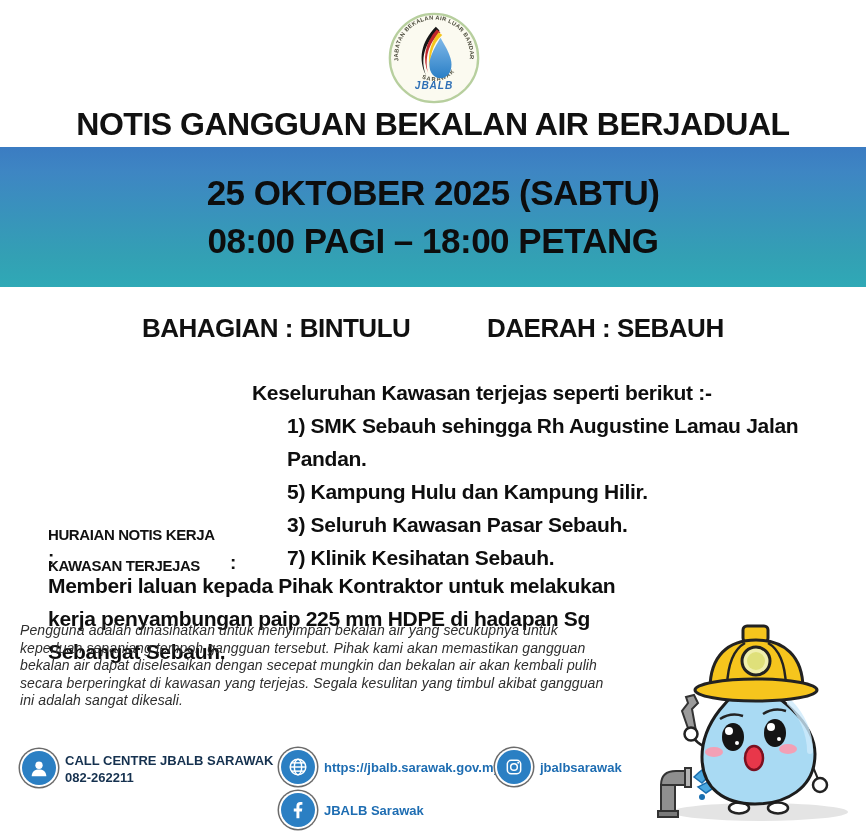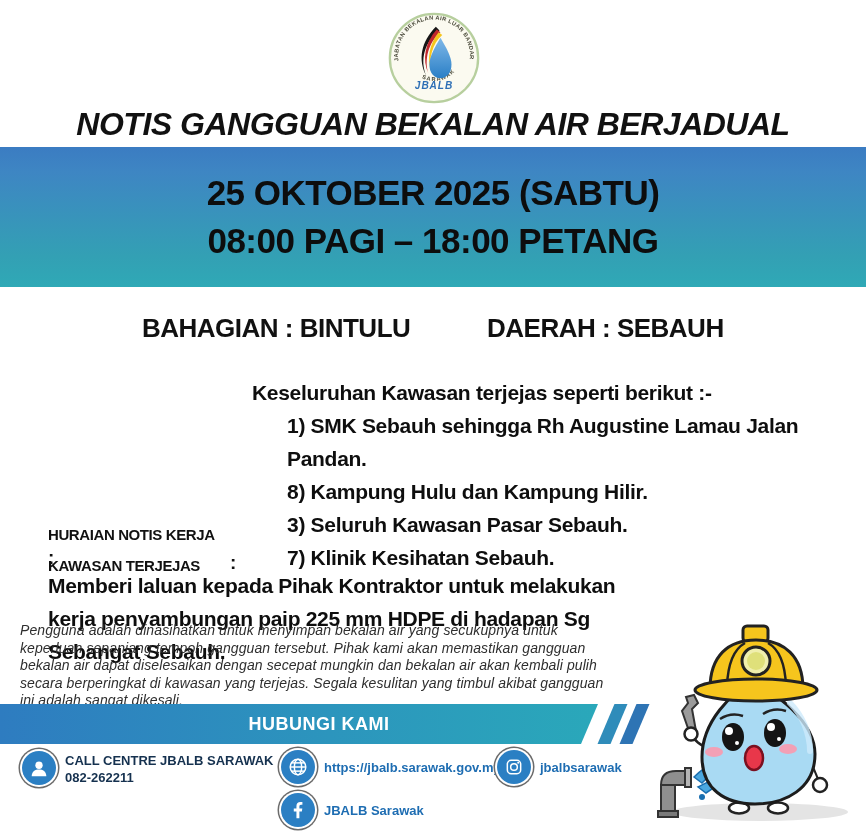--- a/index.html
+++ b/index.html
@@ -5,21 +5,21 @@
   * { margin:0; padding:0; box-sizing:border-box; }
   html,body { background:#ffffff; }
   body { font-family:"Liberation Sans", sans-serif; }
   .page { position:relative; width:866px; height:839px; background:#ffffff; overflow:hidden; }
 
   
   .logo { position:absolute; left:388px; top:10px; width:92px; height:96px; }
 
   
   .title { position:absolute; top:106px; left:0; width:866px; text-align:center;
-           font-size:32px; font-weight:bold; letter-spacing:-0.5px; color:#111;font-style:italic; }
+           font-size:32px; font-weight:bold; letter-spacing:-0.5px; color:#111; }
 
   
   .date-band { position:absolute; top:147px; left:0; width:866px; height:140px;
                background:linear-gradient(180deg,#3b7cc2 0%, #3e86c3 18%, #33a0b4 78%, #2fa9b6 100%);
                display:flex; flex-direction:column; align-items:center; justify-content:center; gap:8px; }
   .date-band .line { font-size:35px; font-weight:bold; color:#0d0d0d; letter-spacing:-0.5px; }
 
   
   .region-row { position:absolute; top:313px; left:142px; font-size:26px; font-weight:bold; color:#111; letter-spacing:-0.5px; }
   .region-row .daerah { margin-left:70px; }
@@ -106,44 +106,37 @@
     <span class="daerah">DAERAH : SEBAUH</span>
   </div>
 
   <div class="section sec-kawasan">
     <div class="sec-label">KAWASAN TERJEJAS</div>
     <div class="sec-colon">:</div>
     <div class="sec-content">
       <div>Keseluruhan Kawasan terjejas seperti berikut :-</div>
       <div class="list">
         <div>1) SMK Sebauh sehingga Rh Augustine Lamau Jalan Pandan.</div>
-        <div>8) Kampung Hulu dan Kampung Hilir.</div>
+        <div>5) Kampung Hulu dan Kampung Hilir.</div>
         <div>3) Seluruh Kawasan Pasar Sebauh.</div>
         <div>7) Klinik Kesihatan Sebauh.</div>
       </div>
     </div>
   </div>
 
   <div class="section sec-huraian">
     <div class="sec-label">HURAIAN NOTIS KERJA</div>
     <div class="sec-colon">:</div>
     <div class="sec-content">
       <div>Memberi laluan kepada Pihak Kontraktor untuk melakukan kerja penyambungan paip 225 mm HDPE di hadapan Sg Sebangat Sebauh.</div>
     </div>
   </div>
 
   <p class="advisory">Pengguna adalah dinasihatkan untuk menyimpan bekalan air yang secukupnya untuk keperluan sepanjang tempoh gangguan tersebut. Pihak kami akan memastikan gangguan bekalan air dapat diselesaikan dengan secepat mungkin dan bekalan air akan kembali pulih secara berperingkat di kawasan yang terjejas. Segala kesulitan yang timbul akibat gangguan ini adalah sangat dikesali.</p>
 
-  <div class="contact-banner">
-    <div class="cb-band">
-      <span>HUBUNGI KAMI</span>
-    </div>
-    <div class="cb-stripe s1"></div>
-    <div class="cb-stripe s2"></div>
-  </div>
 
   <div class="contact-item c-call">
     <div class="ci-icon">
       <svg viewBox="0 0 24 24" width="22" height="22">
         <circle cx="12" cy="9" r="4" fill="#ffffff"></circle>
         <path d="M4,21 C4,15.5 8,13.5 12,13.5 C16,13.5 20,15.5 20,21 Z" fill="#ffffff"></path>
       </svg>
     </div>
     <div class="ci-text">
       <div>CALL CENTRE JBALB SARAWAK</div>

